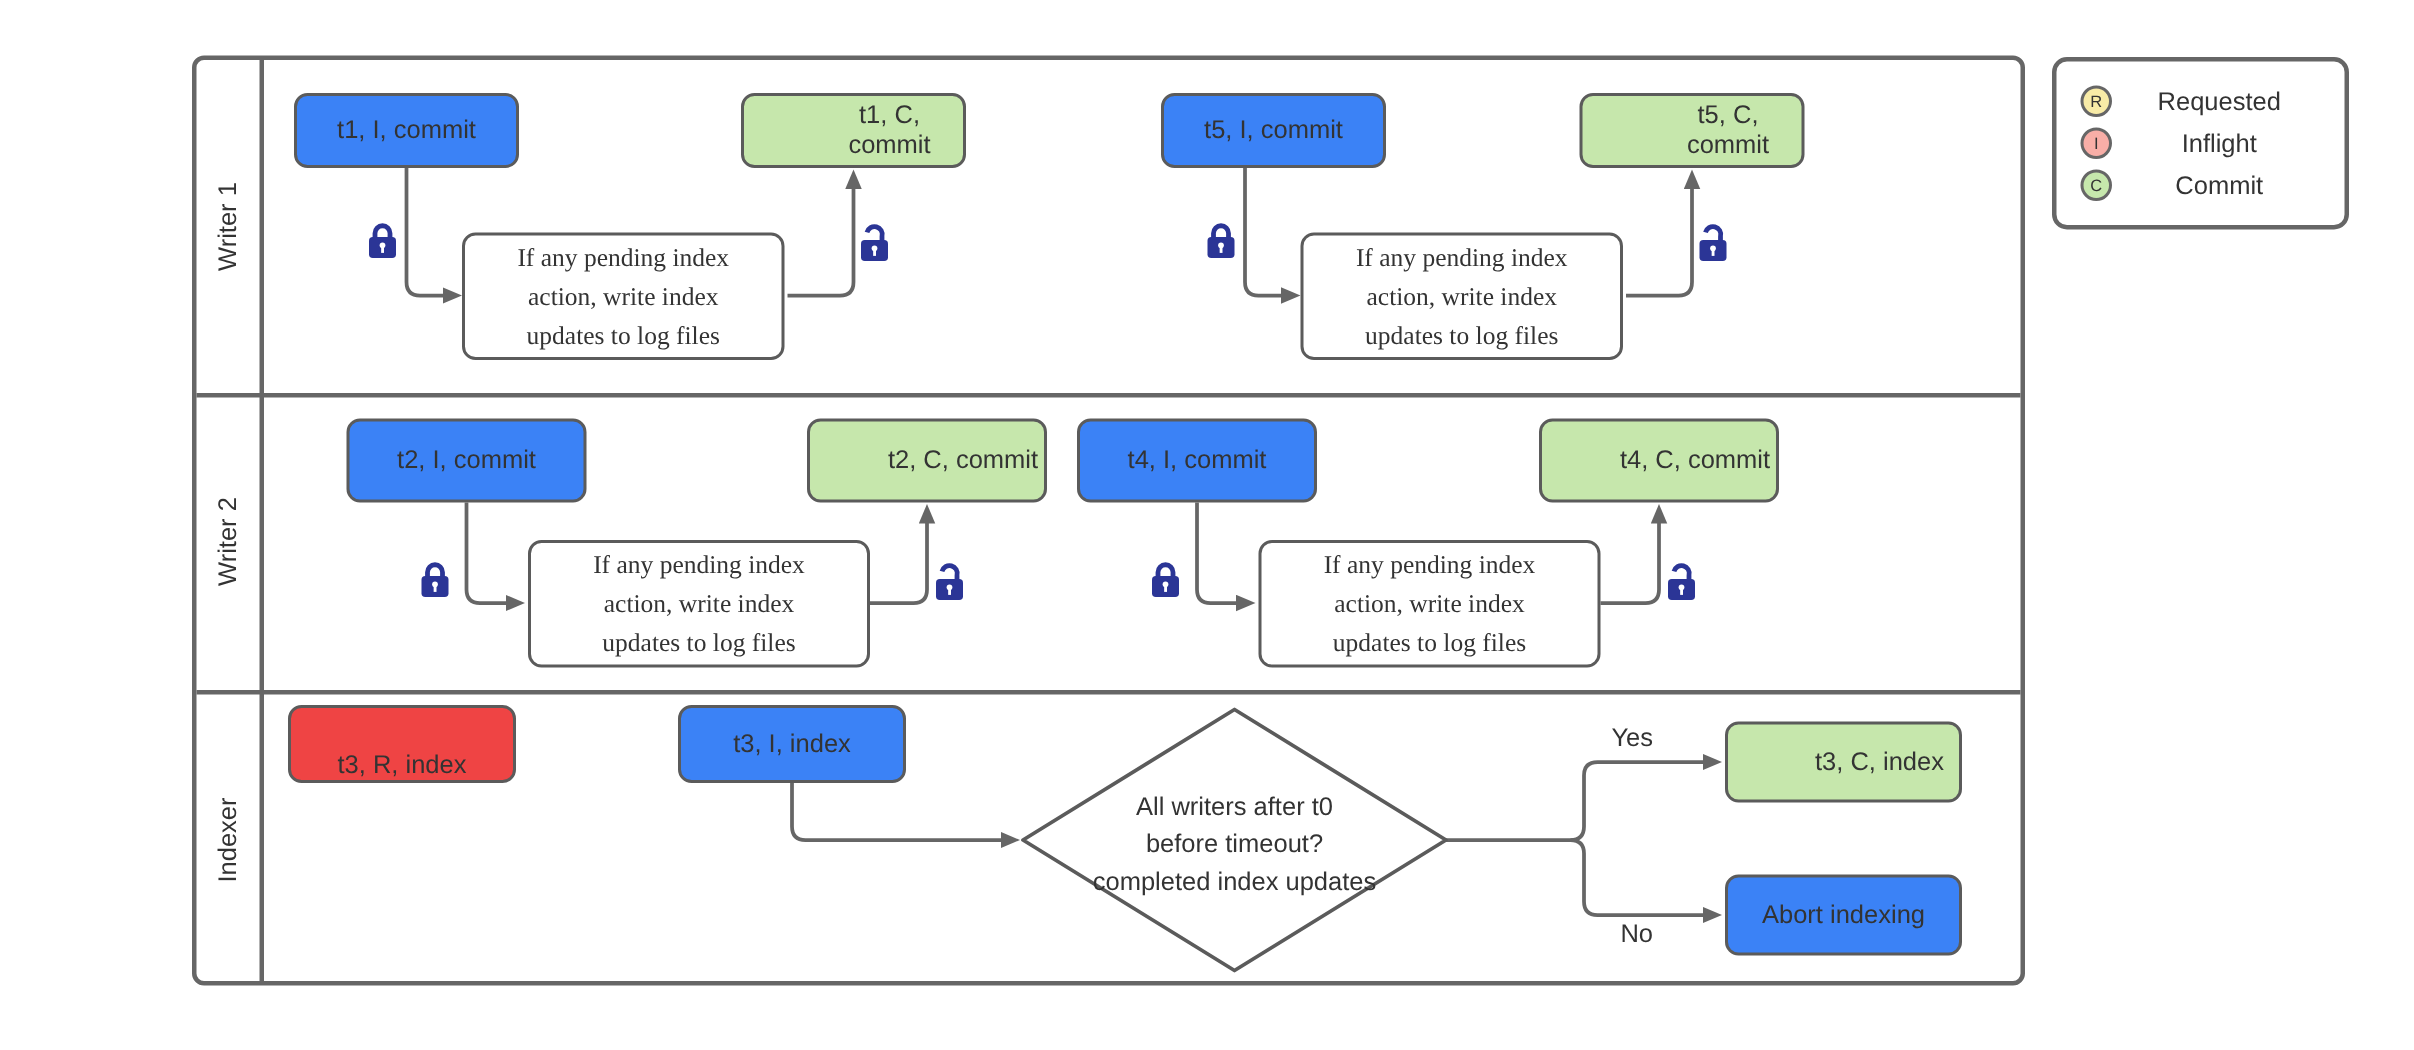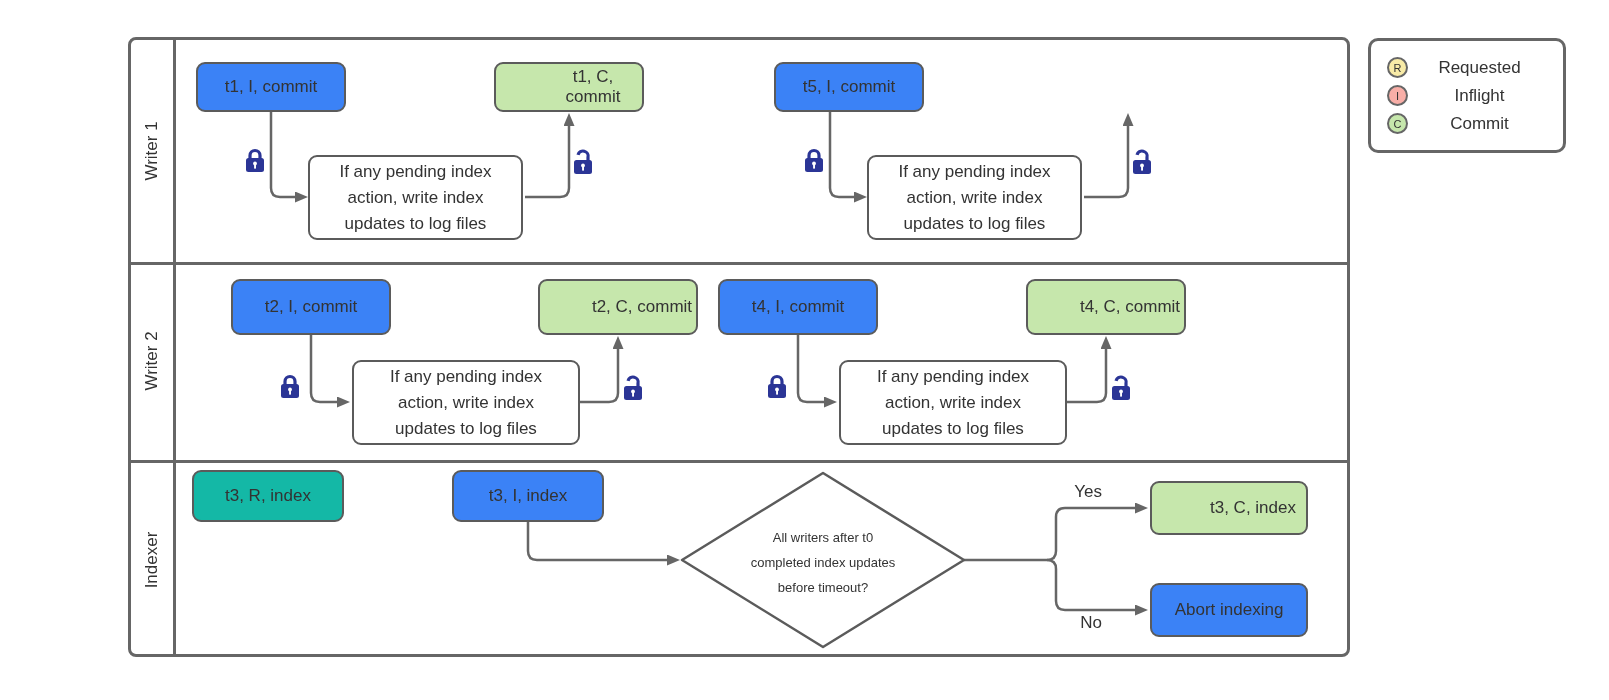--- a/index.html
+++ b/index.html
@@ -20,26 +20,26 @@
     transform:rotate(-90deg);transform-origin:center center;white-space:nowrap;
   }
   
   .node{
     position:absolute;box-sizing:border-box;border:2.5px solid #5B5B5B;border-radius:9px;
     display:flex;align-items:center;justify-content:center;text-align:center;
     font-size:17px;color:#333;background:#fff;
   }
   .pink{background:#3b82f6;}
   .green{background:#C6E7AC;padding-left:48px;}
-  .yellow{background:#14b8a6;}
-  .white{background:#fff;}
+  .yellow{background:#ef4444;align-items:flex-end;}
+  .white{background:#fff;font-family:Liberation Serif, serif;}
   .proc{line-height:26px;padding:4px 8px;}
   .diamond-text{
     position:absolute;left:700px;top:525px;width:246px;text-align:center;
-    font-size:13px;line-height:25px;color:#333;
+    font-size:17px;line-height:25px;color:#333;
   }
   .branch-label{position:absolute;font-size:17px;color:#333;width:44px;text-align:right;}
   
   svg.wires{position:absolute;left:0;top:0;pointer-events:none;}
   
   .legend{
     position:absolute;left:1368px;top:38px;width:198px;height:115px;
     border:3px solid #666;border-radius:10px;background:#fff;box-sizing:border-box;
     display:flex;flex-direction:column;justify-content:center;gap:7px;padding:6px 12px 6px 16px;
   }
@@ -124,20 +124,23 @@
   <div class="node white proc" style="left:308px;top:155px;width:215px;height:85px">
     <div>
       <div>If any pending index</div>
       <div>action, write index</div>
       <div>updates to log files</div>
     </div>
   </div>
   <div class="node pink" style="left:774px;top:62px;width:150px;height:50px">
       <span>t5, I, commit</span>
     </div>
+  <div class="node green" style="left:1053px;top:62px;width:150px;height:50px">
+      <span>t5, C, commit</span>
+    </div>
   <div class="node white proc" style="left:867px;top:155px;width:215px;height:85px">
     <div>
       <div>If any pending index</div>
       <div>action, write index</div>
       <div>updates to log files</div>
     </div>
   </div>
 
   <div class="node pink" style="left:231px;top:279px;width:160px;height:56px">
       <span>t2, I, commit</span>
@@ -168,22 +171,22 @@
 
   <div class="node yellow" style="left:192px;top:470px;width:152px;height:52px">
       <span>t3, R, index</span>
     </div>
   <div class="node pink" style="left:452px;top:470px;width:152px;height:52px">
       <span>t3, I, index</span>
     </div>
 
   <div class="diamond-text">
     <div>All writers after t0</div>
+    <div>before timeout?</div>
     <div>completed index updates</div>
-    <div>before timeout?</div>
   </div>
 
   <div class="branch-label" style="left:1058px;top:482px">Yes</div>
   <div class="branch-label" style="left:1058px;top:613px">No</div>
 
   <div class="node green" style="left:1150px;top:481px;width:158px;height:54px">
       <span>t3, C, index</span>
     </div>
   <div class="node pink" style="left:1150px;top:583px;width:158px;height:54px">
       <span>Abort indexing</span>

